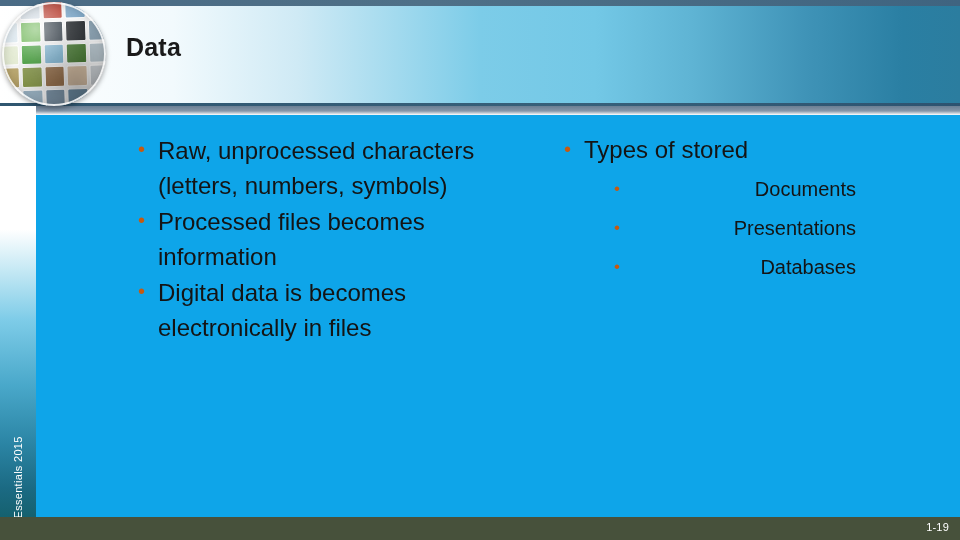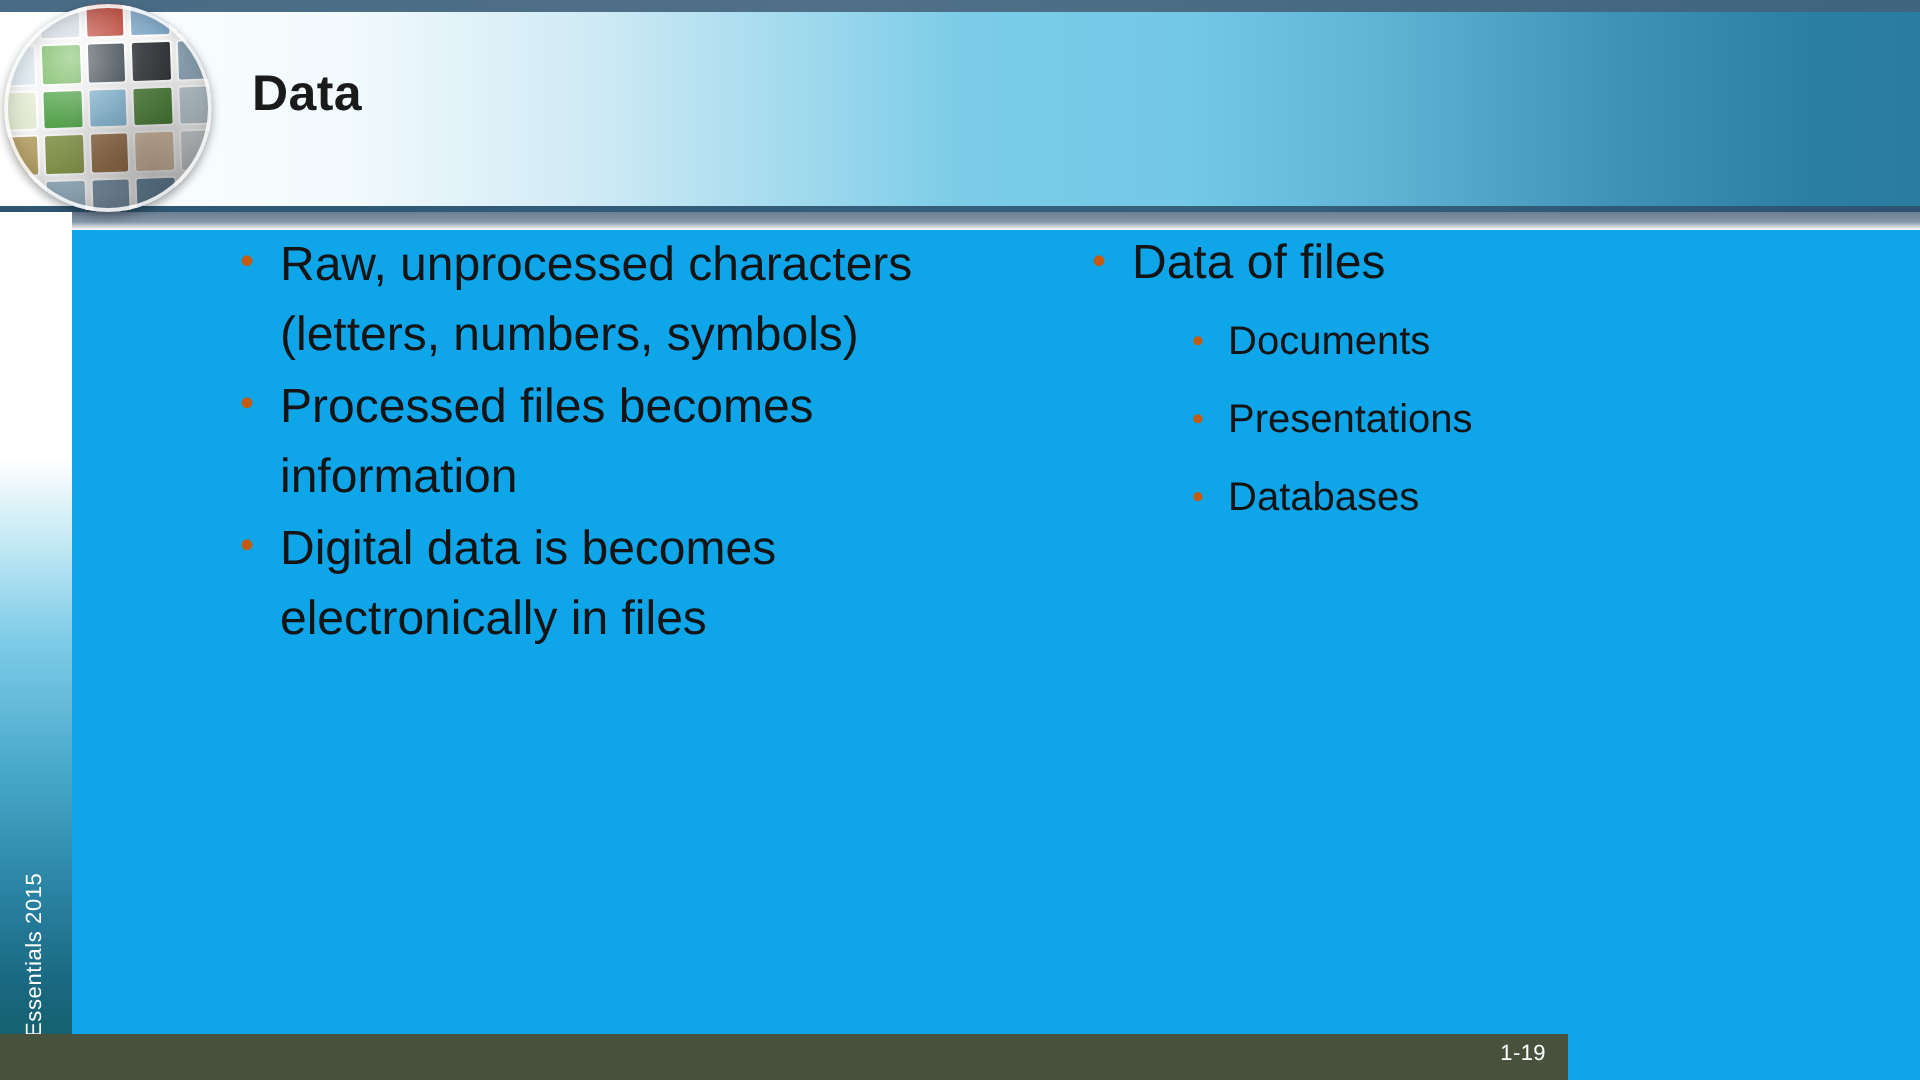--- a/index.html
+++ b/index.html
@@ -154,21 +154,21 @@
   }
   .col {
     position: absolute;
     top: 0;
   }
   .col-left  { left: 82px;  width: 400px; }
   .col-right { left: 508px; width: 330px; }
 
   ul.level1 {
     list-style: none;
-    margin: 0;
+    margin: 18px;
     padding: 0;
   }
   ul.level1 > li {
     position: relative;
     padding-left: 22px;
     font-size: 24px;
     line-height: 35px;
     color: #141414;
     margin-bottom: 1px;
   }
@@ -196,27 +196,27 @@
   ul.level2 > li::before {
     content: "\2022";
     position: absolute;
     left: 2px;
     top: -1px;
     color: #C55A11;
     font-size: 17px;
     line-height: 39px;
   }
   .col-right > ul.level1 > li { line-height: 34px; }
-  .col-right ul.level2 { margin-left: 28px; }
+  .col-right ul.level2 { margin-left: 28px; text-align: right; }
 
   
   .footer {
     position: absolute;
     left: 0; top: 517px;
-    width: 784px; height: 23px;
+    width: 960px; height: 23px;
     background: #47513B;
   }
   .footer-page {
     position: absolute;
     right: 11px;
     top: 4px;
     color: #ffffff;
     font-size: 11px;
     letter-spacing: 0.2px;
   }
@@ -277,21 +277,21 @@
       <ul class="level1">
         <li>Raw, unprocessed characters (letters, numbers, symbols)</li>
         <li>Processed files becomes information</li>
         <li>Digital data is becomes electronically in files</li>
       </ul>
     </div>
 
     <div class="col col-right">
       <ul class="level1">
         <li>
-          <span>Data of files</span>
+          <span>Types of stored</span>
           <ul class="level2">
             <li>Documents</li>
             <li>Presentations</li>
             <li>Databases</li>
           </ul>
         </li>
       </ul>
     </div>
 
   </div>

